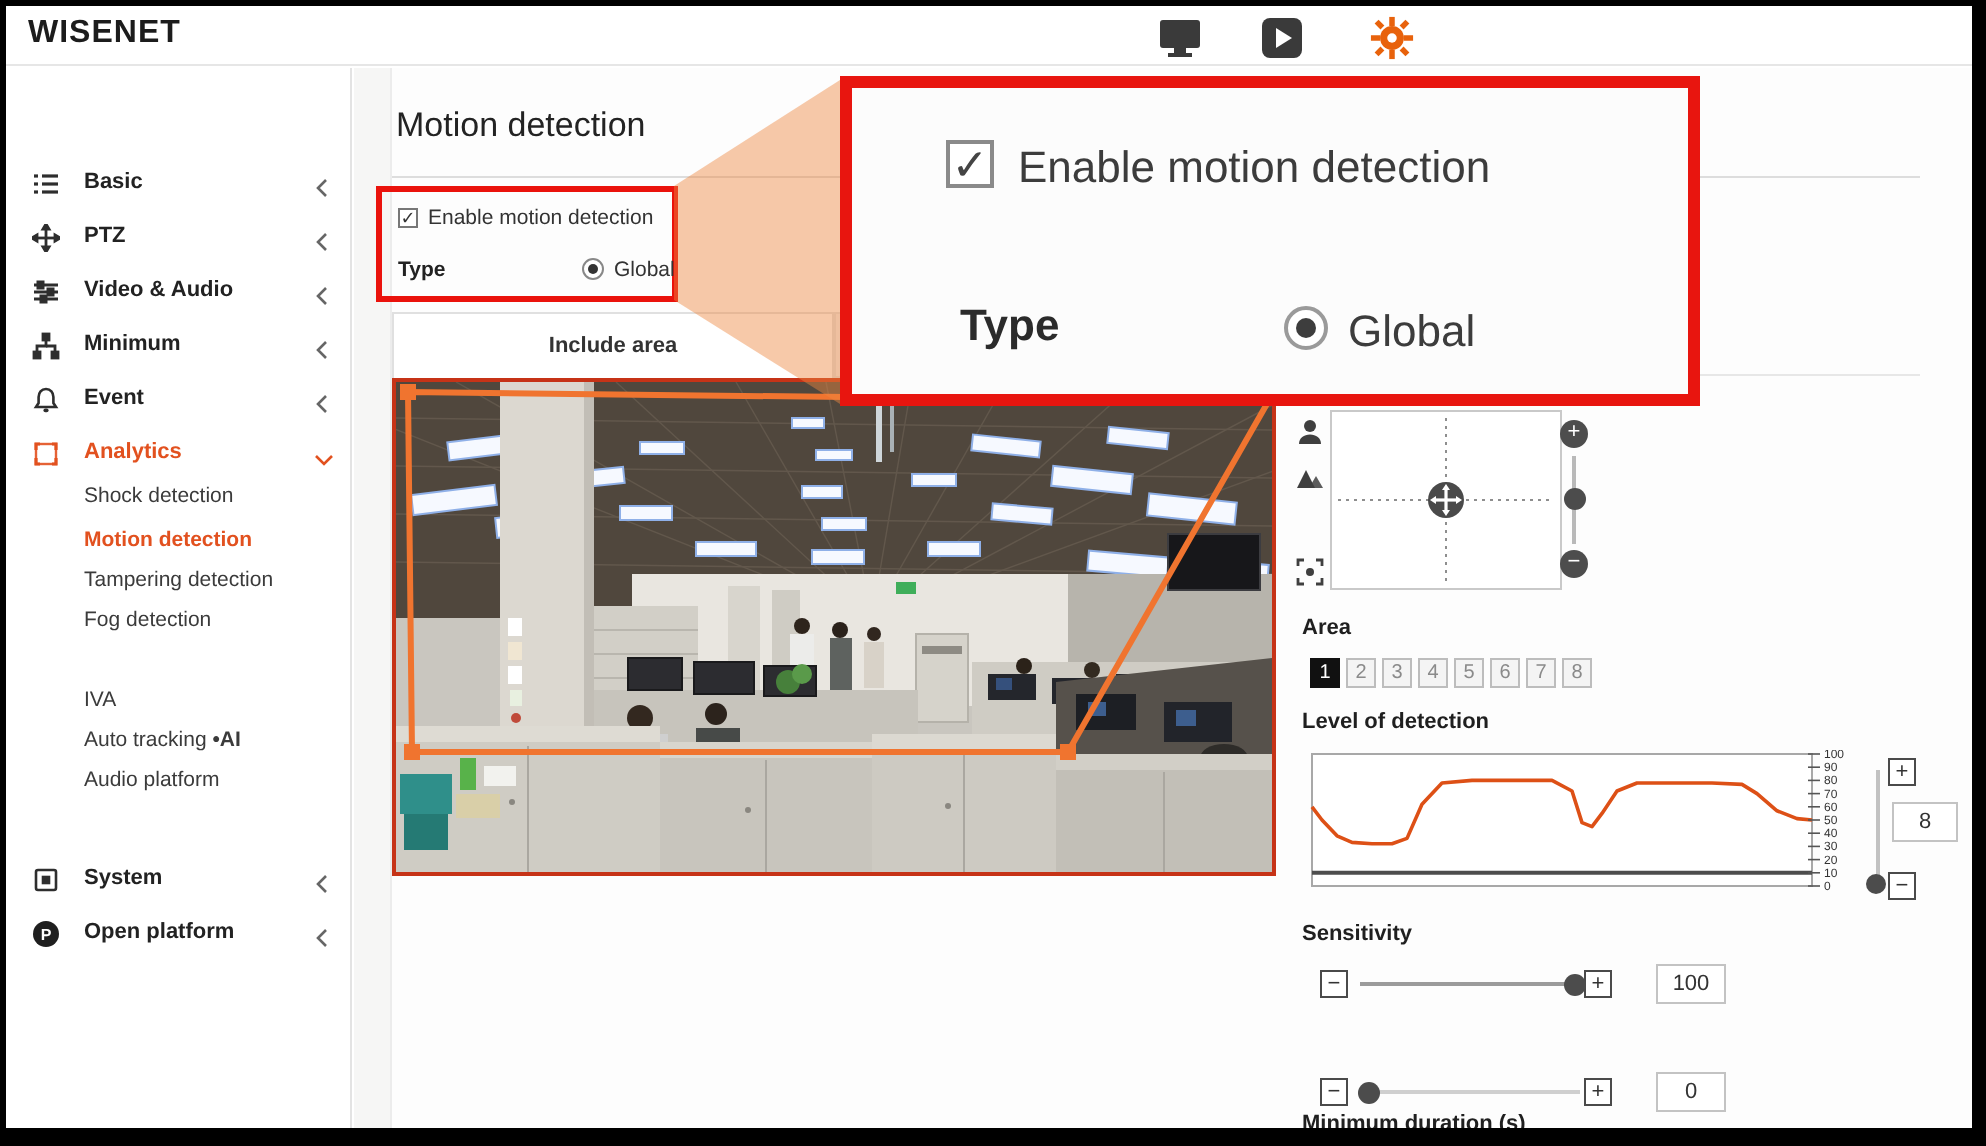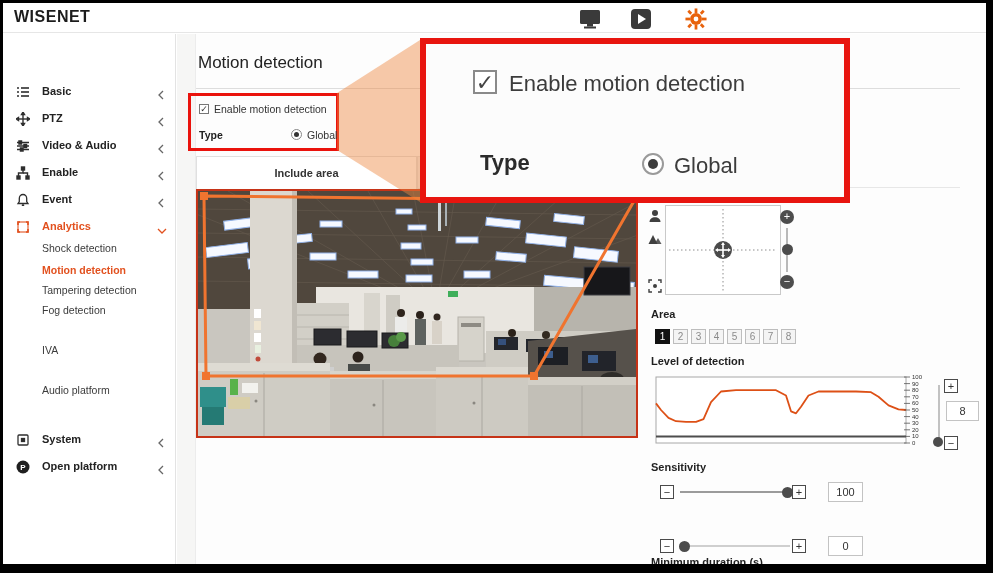--- a/index.html
+++ b/index.html
@@ -152,21 +152,21 @@
     </div>
 
     <div class="abs nav-item" style="top:127px;">
       <span class="ic"><svg width="14" height="14" viewBox="0 0 14 14" stroke="#2e2e2e" stroke-width="1.4" fill="none">
             <rect x="5.5" y="1" width="3" height="3" fill="#2e2e2e"></rect>
             <rect x="1" y="10" width="3" height="3" fill="#2e2e2e"></rect>
             <rect x="10" y="10" width="3" height="3" fill="#2e2e2e"></rect>
             <polyline points="7,4 7,7 2.5,7 2.5,10"></polyline>
             <polyline points="7,7 11.5,7 11.5,10"></polyline>
           </svg></span>
-      <span class="lbl">Enable</span>
+      <span class="lbl">Minimum</span>
       <span class="chev"><svg width="8" height="10" viewBox="0 0 8 10" fill="none" stroke="#666" stroke-width="1.3">
             <polyline points="6,1 2,5 6,9"></polyline>
           </svg></span>
     </div>
 
     <div class="abs nav-item" style="top:154px;">
       <span class="ic"><svg width="14" height="14" viewBox="0 0 14 14" fill="#2e2e2e">
             <path d="M7 1.5c-2.3 0-3.7 1.7-3.7 4v3L2 10.5h10L10.7 8.5v-3c0-2.3-1.4-4-3.7-4z" fill="none" stroke="#2e2e2e" stroke-width="1.3"></path>
             <rect x="5.7" y="11.3" width="2.6" height="1.8" rx="1"></rect>
           </svg></span>
@@ -194,20 +194,23 @@
         <span class="lbl">Motion detection</span>
       </div>
     <div class="abs nav-sub" style="top:247px;">
         <span class="lbl">Tampering detection</span>
       </div>
     <div class="abs nav-sub" style="top:267px;">
         <span class="lbl">Fog detection</span>
       </div>
     <div class="abs nav-sub" style="top:307px;">
         <span class="lbl">IVA</span>
+      </div>
+    <div class="abs nav-sub" style="top:327px;">
+        <span class="lbl"><span>Auto tracking</span> <b>•AI</b></span>
       </div>
     <div class="abs nav-sub" style="top:347px;">
         <span class="lbl">Audio platform</span>
       </div>
 
     <div class="abs nav-item" style="top:394px;">
       <span class="ic"><svg width="14" height="14" viewBox="0 0 14 14" fill="none" stroke="#2e2e2e" stroke-width="1.3">
             <rect x="2" y="2" width="10" height="10" rx="1"></rect>
             <rect x="5.5" y="5.5" width="3" height="3" fill="#2e2e2e"></rect>
           </svg></span>

